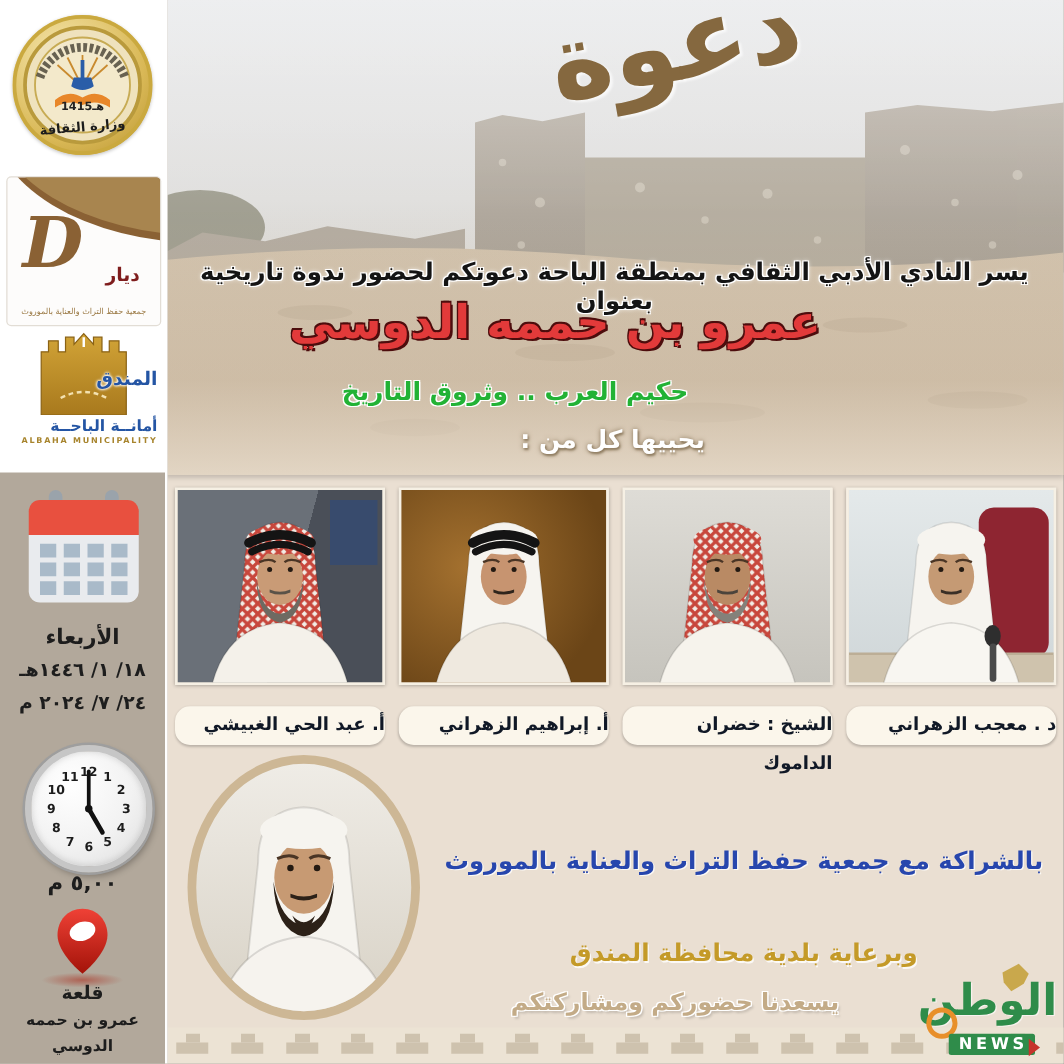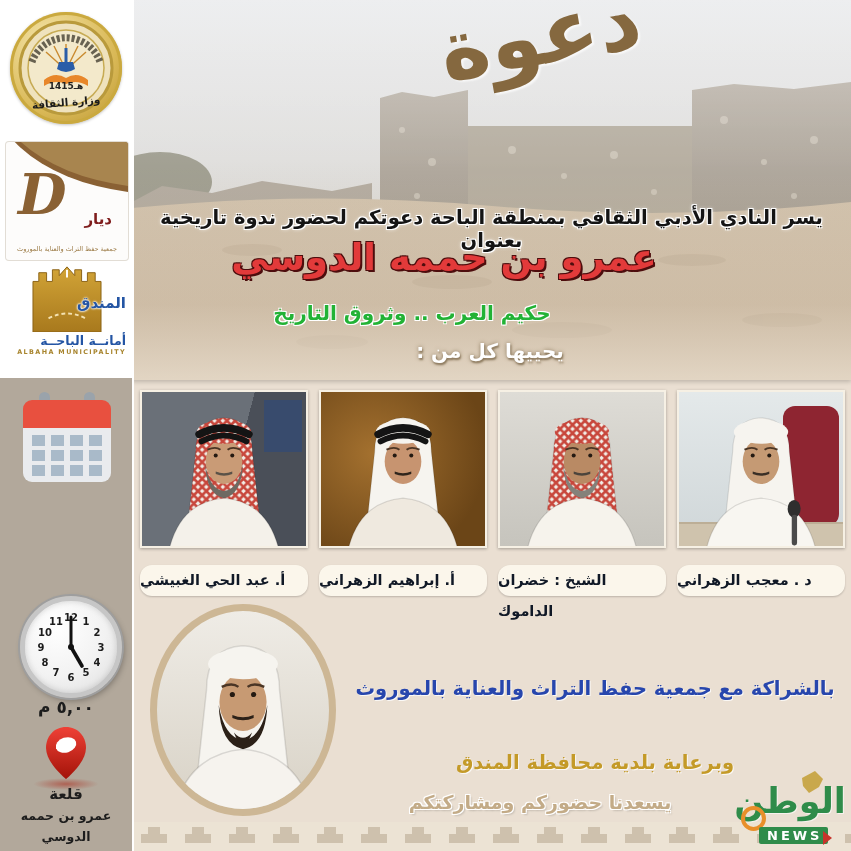--- a/index.html
+++ b/index.html
@@ -78,21 +78,21 @@
   .card-photo{position:relative;height:168px;overflow:hidden;box-shadow:0 1px 3px rgba(0,0,0,.3);border:2px solid #f6f0e4;}
   .card-photo svg{position:absolute;bottom:-2px;left:50%;transform:translateX(-50%);width:82%;height:96%;}
   .photo-0{background:linear-gradient(105deg,#6a7078 0 55%,#4a4f58 55%);}
   .photo-0::before{content:'';position:absolute;right:4px;top:8px;width:38px;height:52px;background:#2e4a7a;opacity:.65;}
   .photo-1{background:radial-gradient(circle at 32% 40%,#a4712f,#6b4517 78%);}
   .photo-2{background:linear-gradient(#dedcd6,#c6c4bd);}
   .photo-3{background:linear-gradient(#e4e9ea,#cfd6d8);}
   .photo-3::before{content:'';position:absolute;right:4px;top:14px;width:56px;height:120px;background:#8e2531;border-radius:12px;}
   .photo-3::after{content:'';position:absolute;left:0;right:0;bottom:0;height:22px;background:#cfc3ad;box-shadow:0 -2px 0 #bcae96;}
   .photo-3 svg{z-index:1;}
-  .card-caption{margin-top:17px;height:31px;line-height:31px;background:#fbf6eb;text-align:left;
+  .card-caption{margin-top:17px;height:31px;line-height:31px;background:#fbf6eb;text-align:right;
     font-size:14.5px;font-weight:bold;color:#101826;box-shadow:0 1px 2px rgba(0,0,0,.2);border-radius:12px;}
   
   .moderator-photo{position:absolute;left:150px;top:604px;width:172px;height:198px;border-radius:50%;
     border:7px solid #cdb795;background:linear-gradient(#efece6,#d8d2c6);overflow:hidden;z-index:6;}
   .moderator-photo svg{position:absolute;bottom:-4px;left:50%;transform:translateX(-50%);width:92%;height:96%;}
   .moderator-strip{position:absolute;left:338px;top:664px;width:513px;height:37px;background:#fdfaf3;
     box-shadow:0 1px 3px rgba(0,0,0,.25);z-index:4;
     line-height:37px;text-align:center;font-size:16.5px;font-weight:bold;color:#d32b26;}
   .partnership-line{position:absolute;left:345px;top:677px;width:500px;text-align:center;z-index:4;
     font-size:19.5px;font-weight:bold;color:#2746ad;text-shadow:1px 1px 0 rgba(255,255,255,.8);}
@@ -234,20 +234,25 @@
           <div class="cell"></div>
           <div class="cell"></div>
           <div class="cell"></div>
           <div class="cell"></div>
           <div class="cell"></div>
           <div class="cell"></div>
           <div class="cell"></div>
         </div>
     </div>
 
+    <div class="sched-text day-block">
+      <div class="day-line">الأربعاء</div>
+      <div>١٨/ ١/ ١٤٤٦هـ</div>
+      <div>٢٤/ ٧/ ٢٠٢٤ م</div>
+    </div>
 
     <div class="clock">
       <svg viewBox="0 0 92 92">
         <line x1="46" y1="46" x2="46" y2="16" stroke="#111" stroke-width="3" stroke-linecap="round"></line>
         <line x1="46" y1="46" x2="57" y2="65" stroke="#111" stroke-width="3.6" stroke-linecap="round"></line>
         <circle cx="46" cy="46" r="3" fill="#111"></circle>
       <text x="61" y="23.51923788646684" text-anchor="middle" font-size="10" font-weight="bold" fill="#1c1c1c">1</text>
           <text x="71.98076211353316" y="34.5" text-anchor="middle" font-size="10" font-weight="bold" fill="#1c1c1c">2</text>
           <text x="76" y="49.5" text-anchor="middle" font-size="10" font-weight="bold" fill="#1c1c1c">3</text>
           <text x="71.98076211353316" y="64.5" text-anchor="middle" font-size="10" font-weight="bold" fill="#1c1c1c">4</text>

